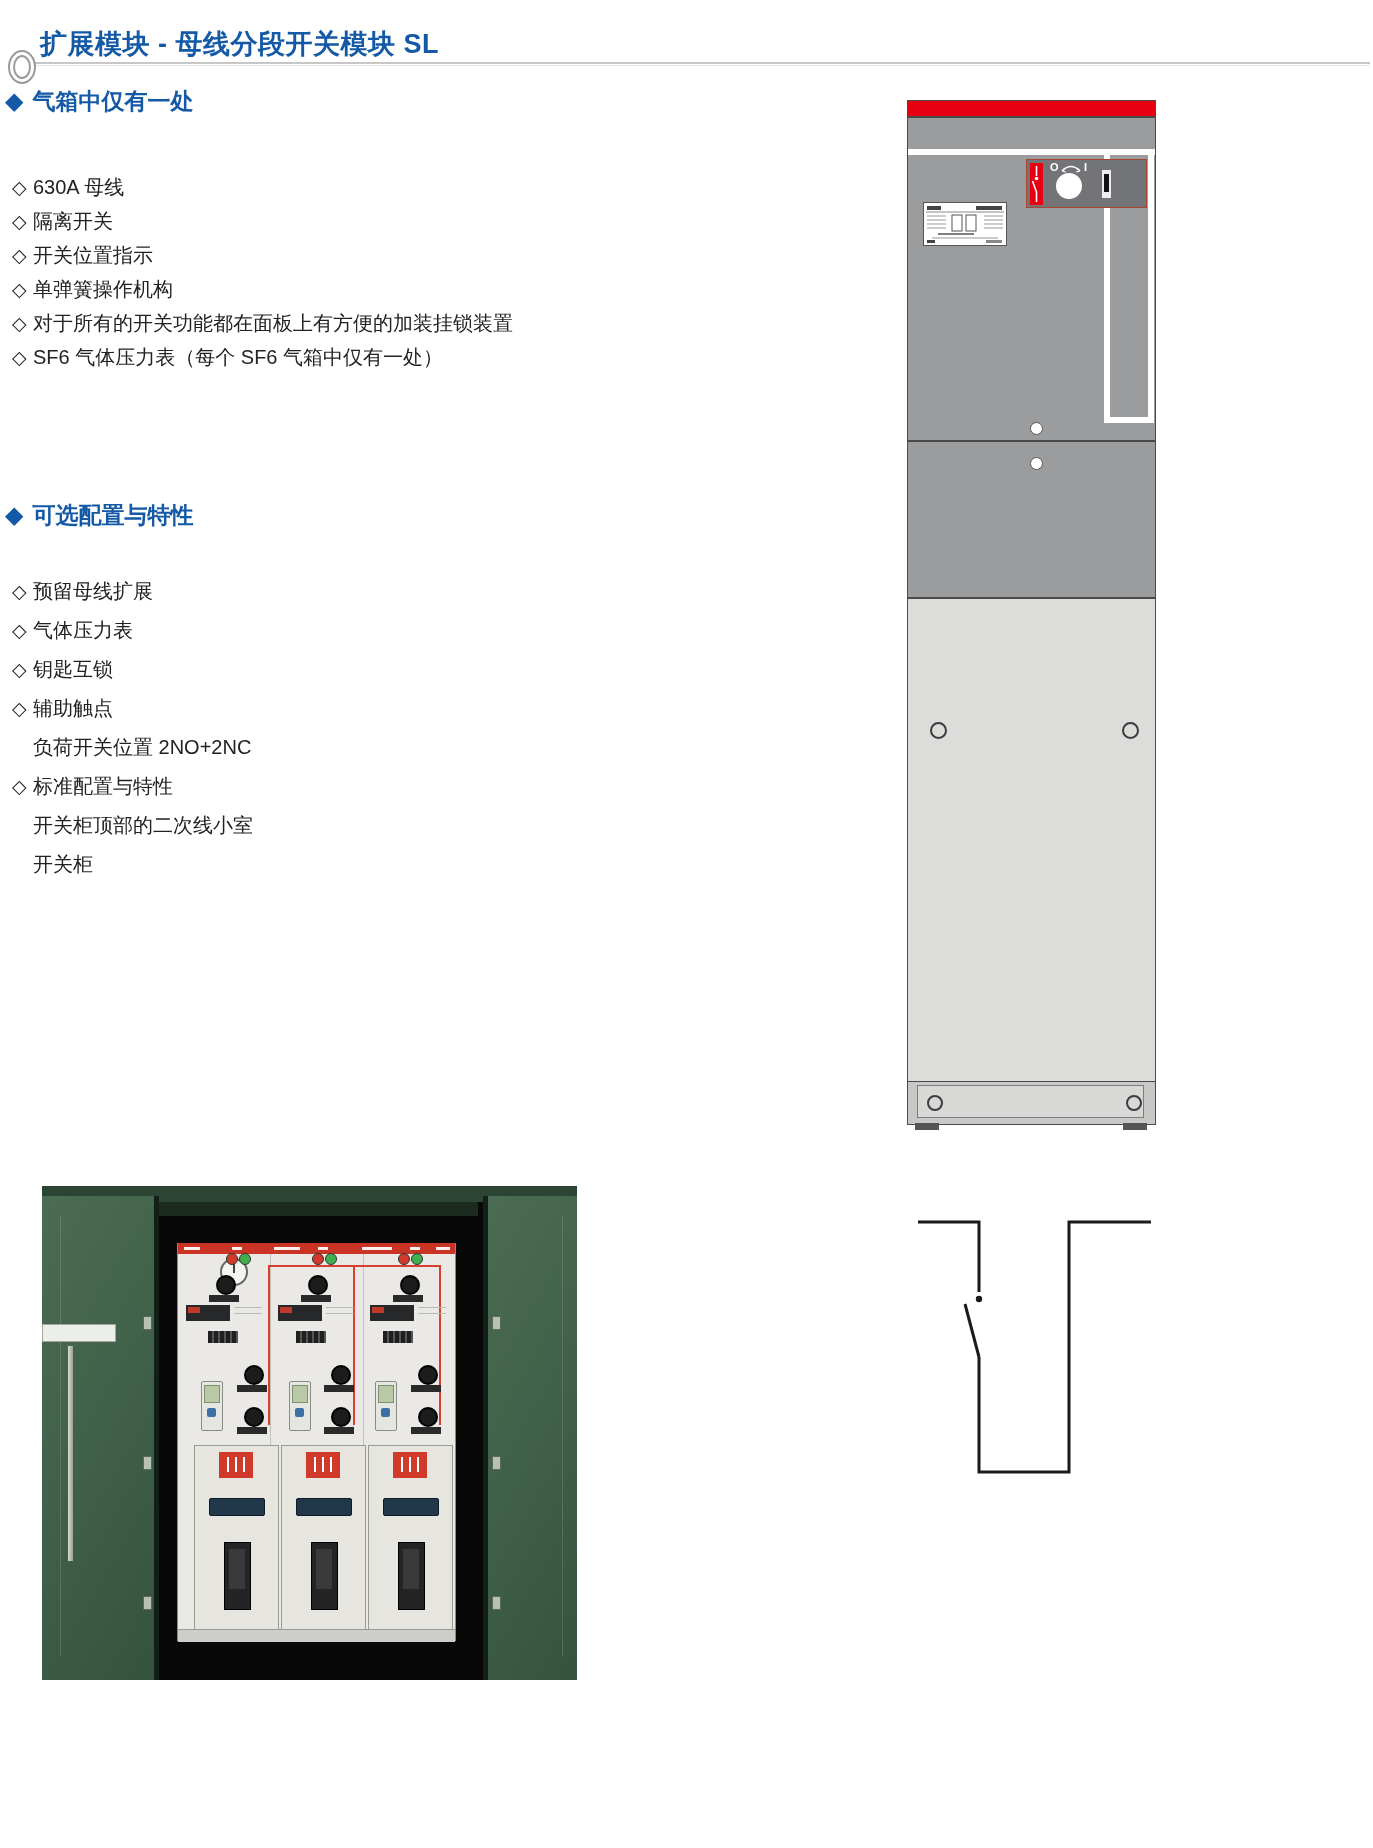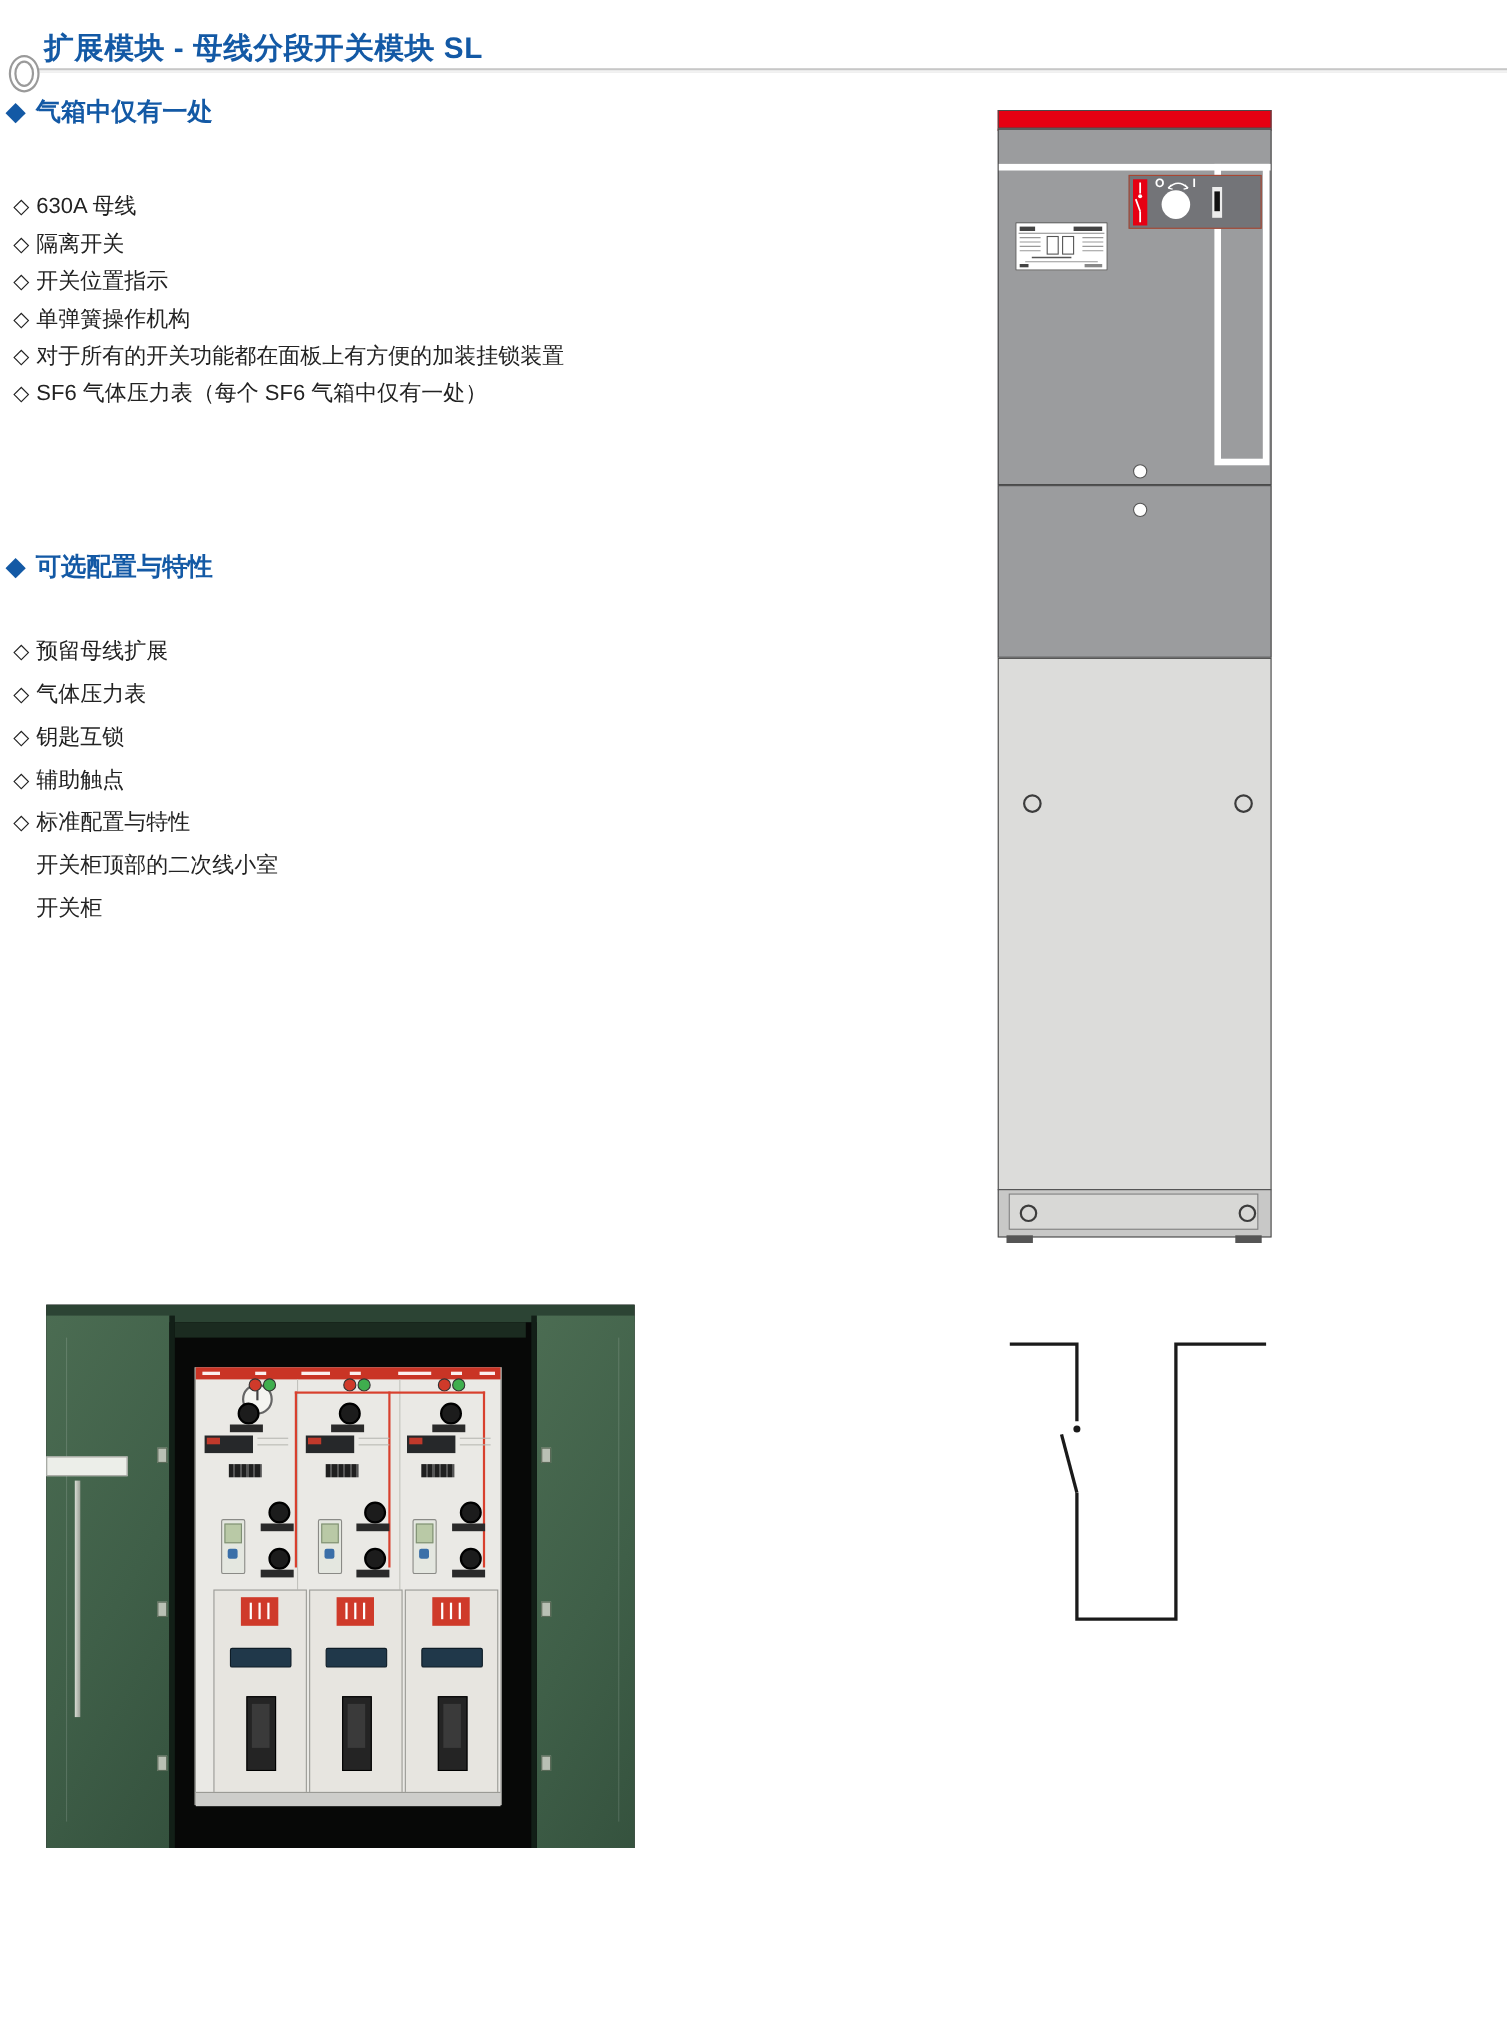--- a/index.html
+++ b/index.html
@@ -113,20 +113,21 @@
   </ul>
 
   <div class="abs sec-head sh2">
     <span class="mk">◆</span><span>可选配置与特性</span>
   </div>
   <ul class="feat l2">
     <li><span class="dm">◇</span><span>预留母线扩展</span></li>
     <li><span class="dm">◇</span><span>气体压力表</span></li>
     <li><span class="dm">◇</span><span>钥匙互锁</span></li>
     <li><span class="dm">◇</span><span>辅助触点</span></li>
+    <li class="indent"><span>负荷开关位置 2NO+2NC</span></li>
     <li><span class="dm">◇</span><span>标准配置与特性</span></li>
     <li class="indent"><span>开关柜顶部的二次线小室</span></li>
     <li class="indent"><span>开关柜</span></li>
   </ul>
 
   <div class="abs cab">
     <div class="abs cab-red"></div>
 
     <div class="abs cab-upper">
       <div class="abs wline"></div>

